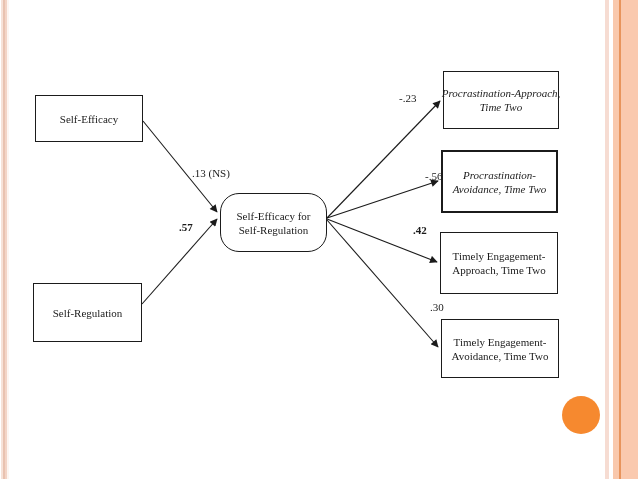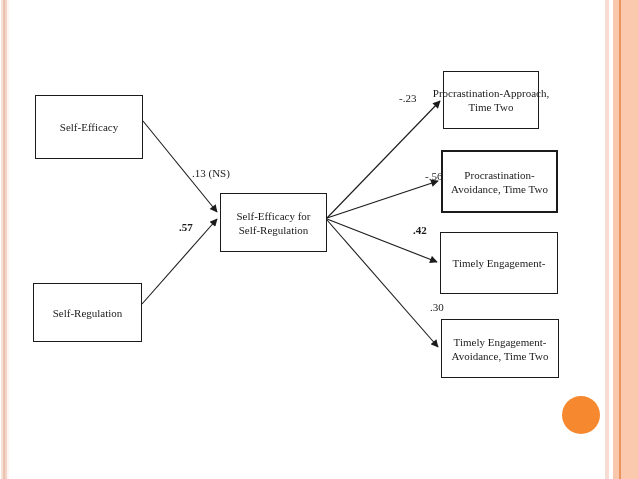--- a/index.html
+++ b/index.html
@@ -45,21 +45,21 @@
     position: absolute;
     border: 1px solid #1b1b1b;
     background: #ffffff;
     display: flex; flex-direction: column;
     align-items: center; justify-content: center;
     text-align: center;
     font-size: 11px; line-height: 14px;
     box-sizing: border-box;
     z-index: 2;
   }
-  .box.thick { border-width: 2px; }
+  .box.thick { border-width: 2px; font-style: italic; }
   .bline { display: block; white-space: nowrap; }
 
   
   .coef {
     position: absolute;
     font-size: 11px; line-height: 12px;
     z-index: 3;
     white-space: nowrap;
   }
 
@@ -84,45 +84,46 @@
     <g stroke="#1b1b1b" stroke-width="1.1" fill="none">
       <line x1="143" y1="121" x2="217" y2="212" marker-end="url(#arrow)"></line>
       <line x1="142" y1="304" x2="217" y2="219" marker-end="url(#arrow)"></line>
       <line x1="327" y1="218" x2="440" y2="101" marker-end="url(#arrow)"></line>
       <line x1="327" y1="218" x2="438" y2="181" marker-end="url(#arrow)"></line>
       <line x1="327" y1="219" x2="437" y2="262" marker-end="url(#arrow)"></line>
       <line x1="327" y1="220" x2="438" y2="347" marker-end="url(#arrow)"></line>
     </g>
   </svg>
 
-  <div class="box" style="left:35px; top:95px; width:108px; height:64px;">
+  <div class="box" style="left:35px; top:95px; width:108px; height:47px;">
     <span class="bline">Self-Efficacy</span>
   </div>
 
   <div class="box" style="left:33px; top:283px; width:109px; height:59px;">
     <span class="bline">Self-Regulation</span>
   </div>
 
-  <div class="box" style="left:220px; top:193px; width:107px; height:59px;">
+  <div class="box" style="left:220px; top:193px; width:107px; height:59px;border-radius:19px;">
     <span class="bline">Self-Efficacy for</span>
     <span class="bline">Self-Regulation</span>
   </div>
 
-  <div class="box" style="left:443px; top:71px; width:96px; height:58px;">
+  <div class="box" style="left:443px; top:71px; width:116px; height:58px;font-style:italic;">
     <span class="bline">Procrastination-Approach,</span>
     <span class="bline">Time Two</span>
   </div>
 
   <div class="box thick" style="left:441px; top:150px; width:117px; height:63px;">
     <span class="bline">Procrastination-</span>
     <span class="bline">Avoidance, Time Two</span>
   </div>
 
   <div class="box" style="left:440px; top:232px; width:118px; height:62px;">
     <span class="bline">Timely Engagement-</span>
+    <span class="bline">Approach, Time Two</span>
   </div>
 
   <div class="box" style="left:441px; top:319px; width:118px; height:59px;">
     <span class="bline">Timely Engagement-</span>
     <span class="bline">Avoidance, Time Two</span>
   </div>
 
   <span class="coef" style="left:192px; top:167px;">.13 (NS)</span>
   <span class="coef" style="left:179px; top:221px;font-weight:bold;">.57</span>
   <span class="coef" style="left:399px; top:92px;">-.23</span>

